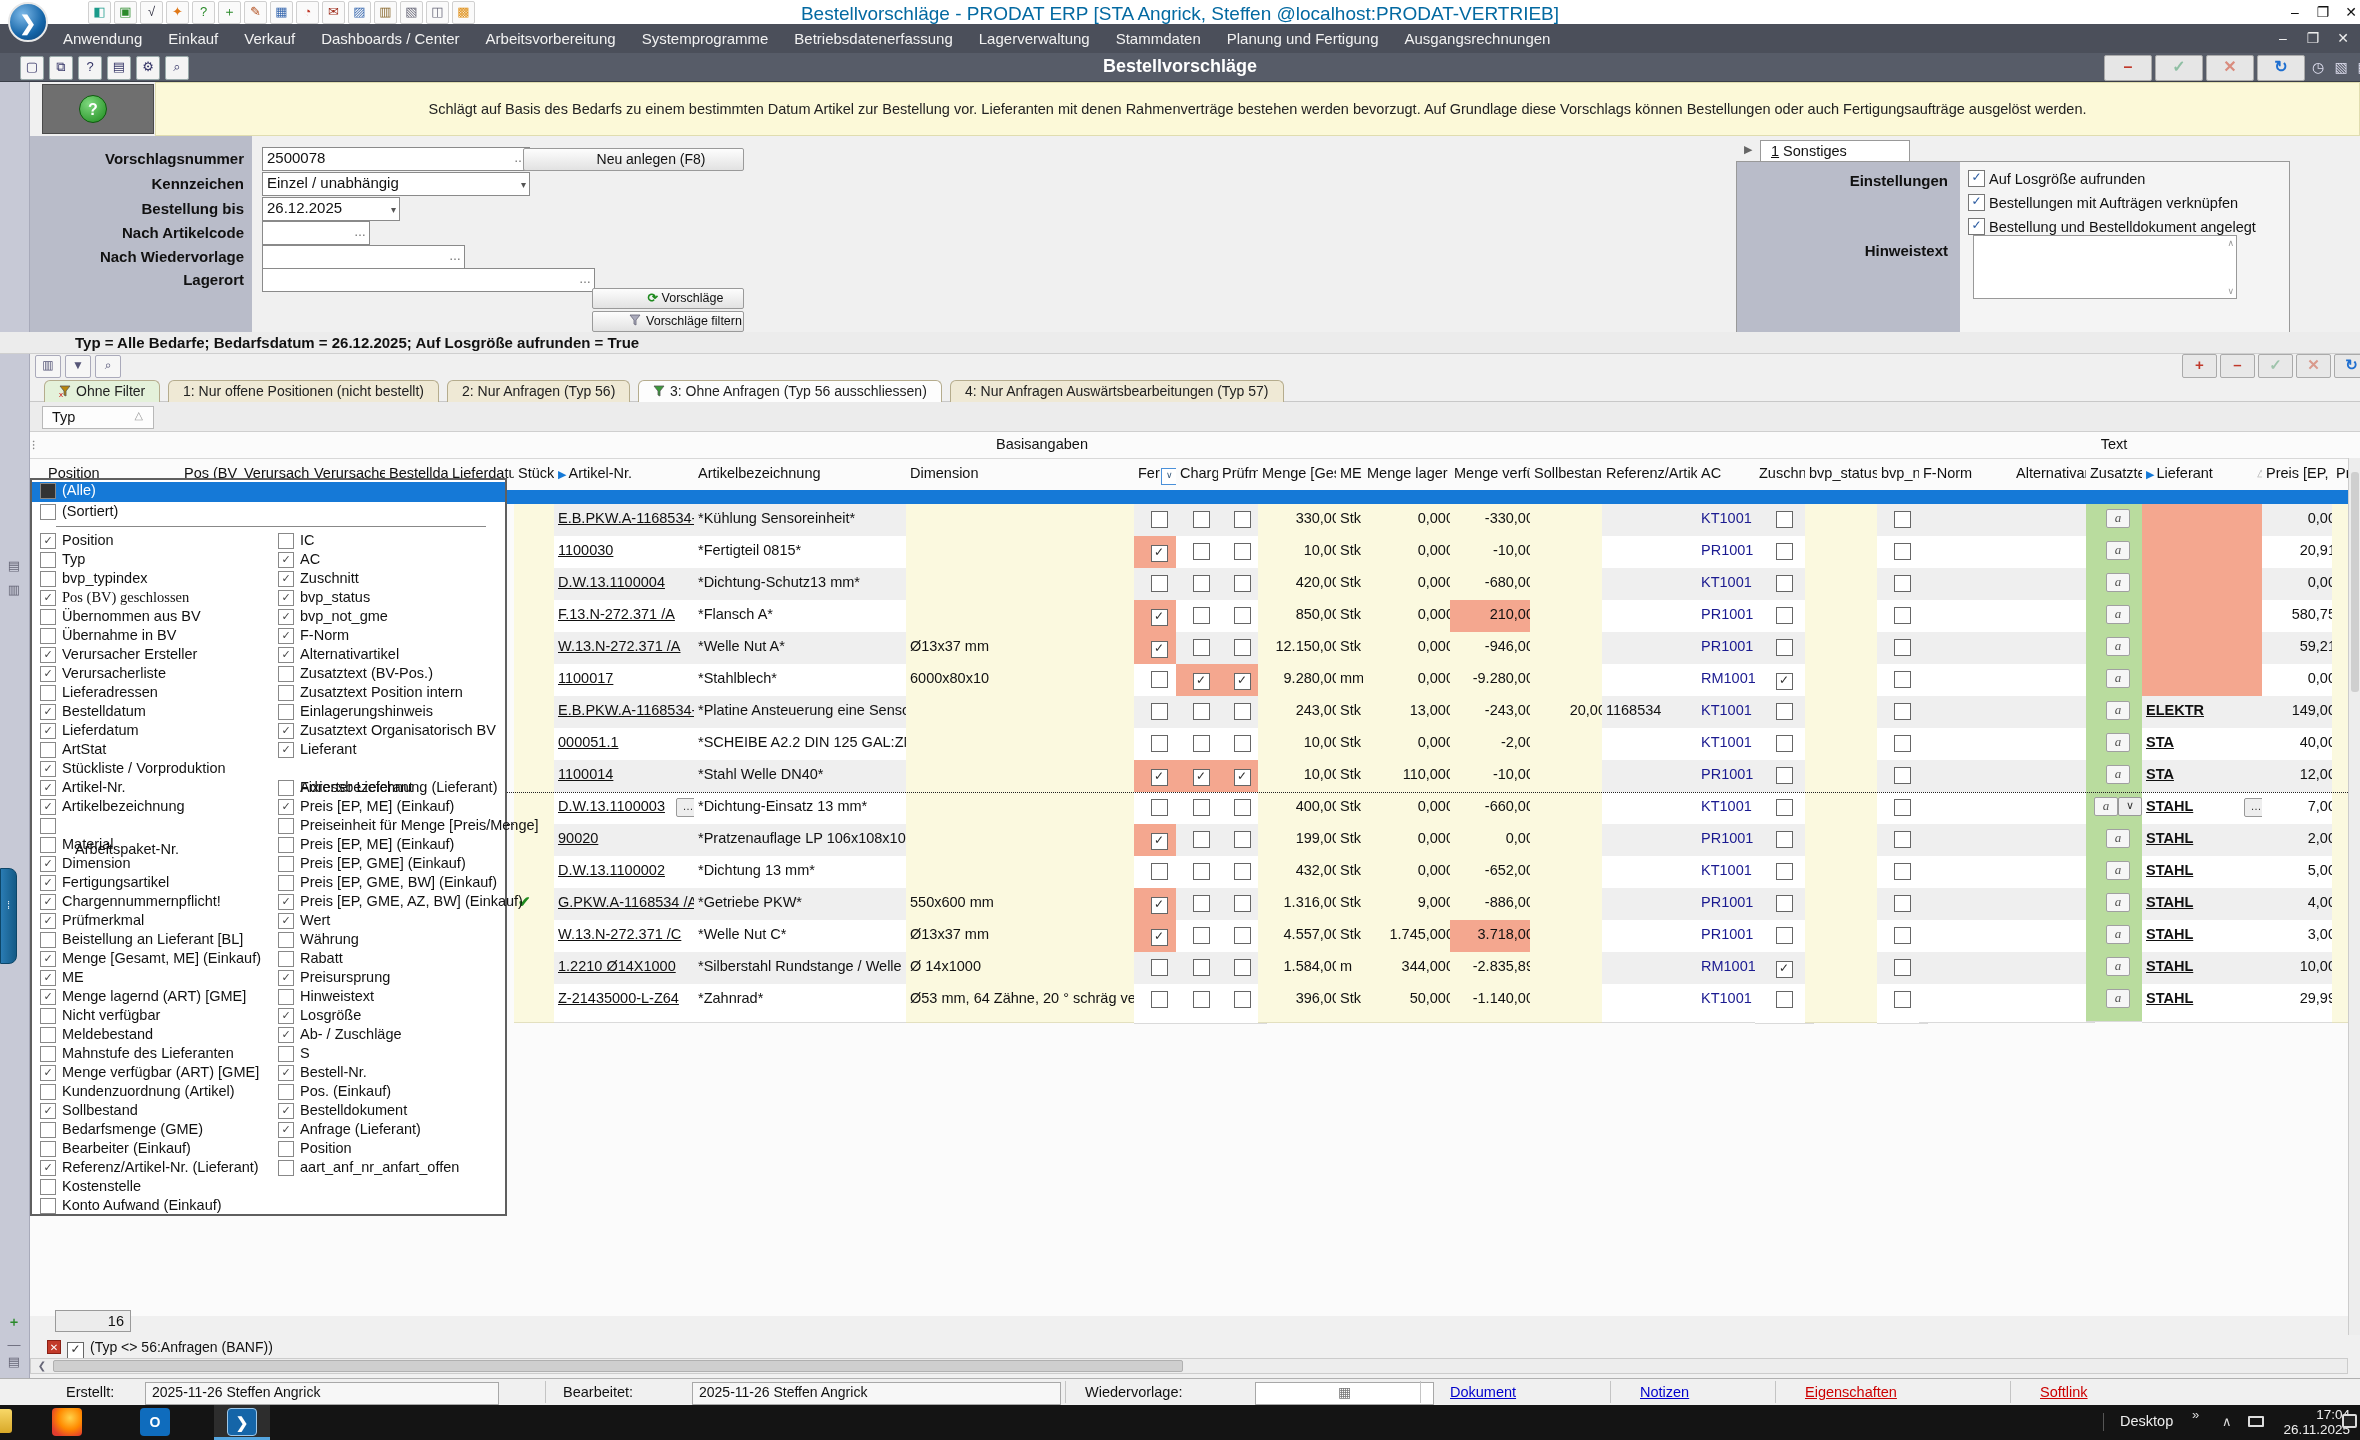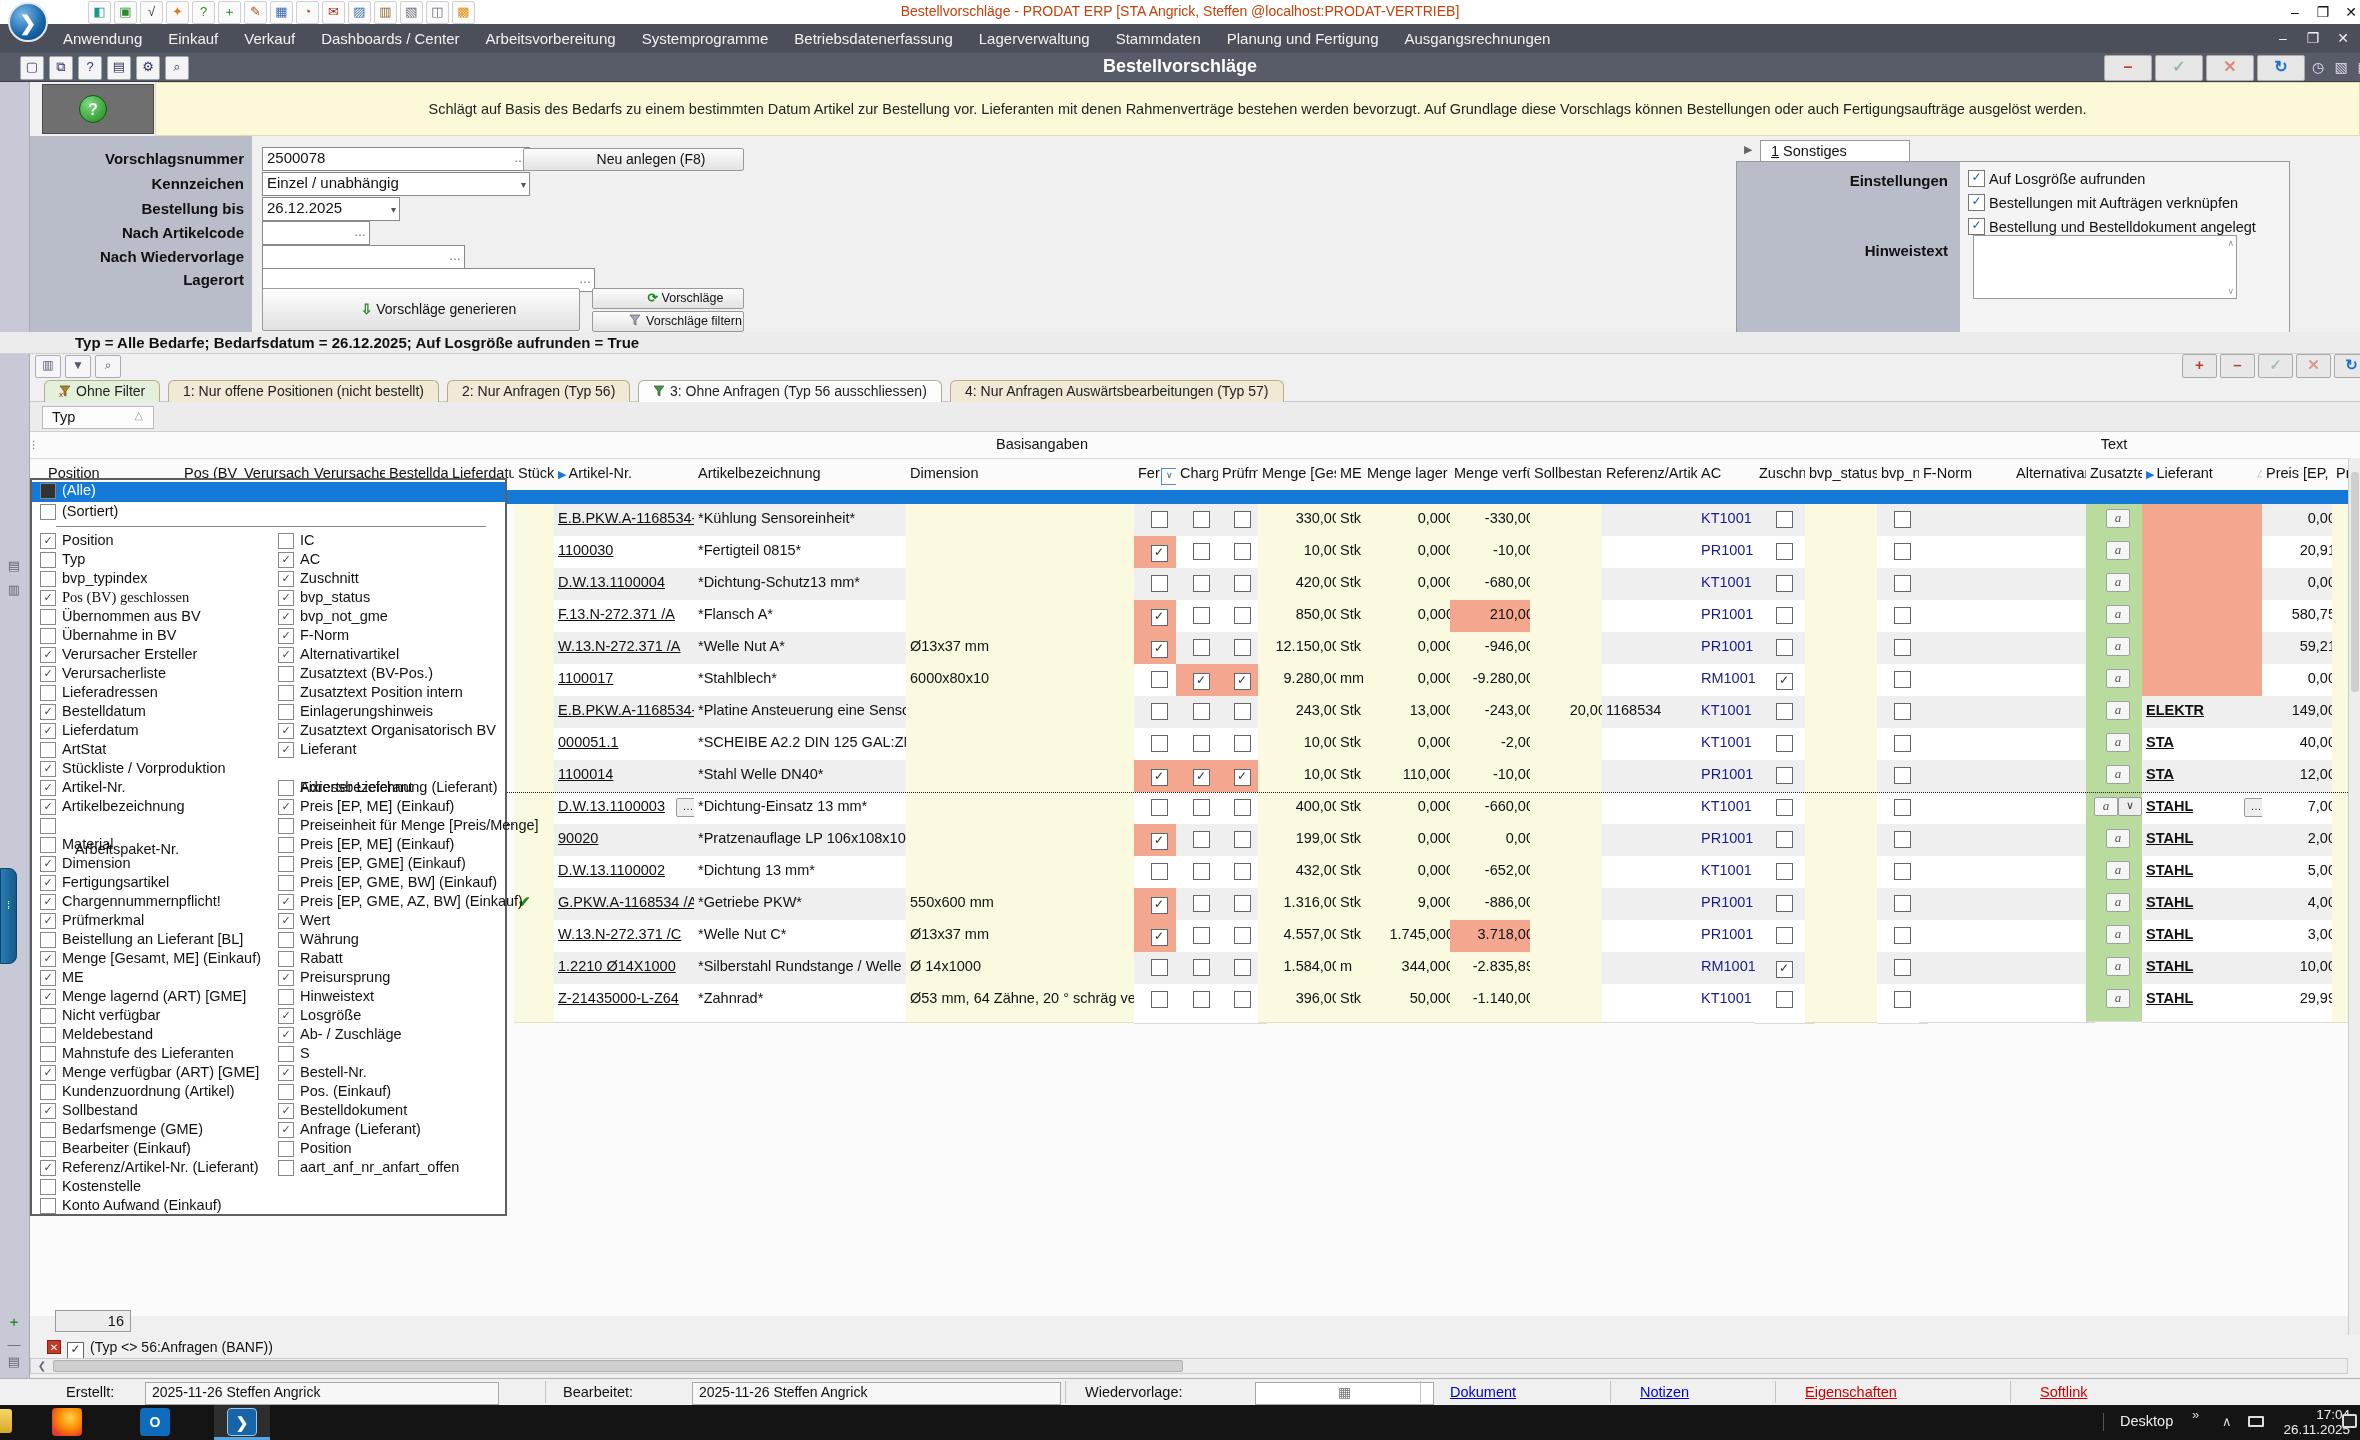--- a/index.html
+++ b/index.html
@@ -2,21 +2,21 @@
 <html><head>
 <meta charset="utf-8">
 <style>
   html,body{margin:0;padding:0;background:#555;}
   #screen{position:relative;width:2360px;height:1440px;overflow:hidden;
     font-family:"Liberation Sans",sans-serif;font-size:15px;color:#111;background:#f0f0f0;}
   .abs{position:absolute;box-sizing:border-box;}
   .nowrap{white-space:nowrap;overflow:hidden;}
   
   #titlebar{left:0;top:0;width:2360px;height:24px;background:#fff;}
-  #win-title{left:50%;top:3px;transform:translateX(-50%);font-size:14px;color:#c2410c;white-space:nowrap;}
+  #win-title{left:50%;top:3px;transform:translateX(-50%);font-size:19px;color:#0369a1;white-space:nowrap;}
   .winctl{width:26px;height:20px;text-align:center;font-size:14px;color:#111;line-height:20px;}
   .winctl.w{color:#eee;}
   #logo{left:8px;top:2px;width:40px;height:40px;border-radius:50%;
     background:radial-gradient(circle at 35% 30%,#7db9e8,#1565a8 60%,#0a3f72);border:2px solid #e8e8e8;
     color:#fff;font-weight:bold;font-size:20px;text-align:center;line-height:38px;z-index:50;}
   .qicon{width:21px;height:21px;border:1px solid #d0d0d0;background:#fafafa;text-align:center;
     line-height:19px;font-size:13px;border-radius:2px;}
   
   #menubar{left:0;top:24px;width:2360px;height:29px;background:#4b4f5a;}
   .menu-item{color:#f2f2f2;font-size:15px;line-height:29px;padding:0 13px;display:inline-block;}
@@ -230,21 +230,20 @@
       <div class="form-label" style="position: absolute; left: 34px; top: 248px; width: 210px; height: 20px;">Nach Wiedervorlage</div>
       <div class="input" style="position: absolute; left: 262px; top: 245px; width: 193px; height: 22px;">
         <div class="trail">…</div>
       </div>
       <div class="form-label" style="position: absolute; left: 34px; top: 271px; width: 210px; height: 20px;">Lagerort</div>
       <div class="input" style="position: absolute; left: 262px; top: 268px; width: 323px; height: 22px;">
         <div class="trail">…</div>
       </div>
     </div>
   <div class="abs btn" style="left:523px;top:148px;width:221px;height:23px;line-height:21px;">Neu anlegen (F8)</div>
-  <div class="abs btn" style="left:262px;top:288px;width:318px;height:43px;line-height:41px;"><span style="color:#2a8a2a;font-weight:bold;">⇩ </span><span>Vorschläge generieren</span></div>
   <div class="abs btn" style="left:592px;top:288px;width:152px;height:21px;line-height:19px;font-size:12.5px;"><span style="color:#1f8a1f;font-weight:bold;">⟳ </span><span>Vorschläge aktualisieren</span></div>
   <div class="abs btn" style="left:592px;top:311px;width:152px;height:21px;line-height:19px;font-size:12.5px;"><span class="funnel"><svg width="12" height="12">
           <path d="M1 1 H11 L7 6 V11 L5 10 V6 Z" fill="#aab" stroke="#667" stroke-width="0.8"></path>
         </svg></span><span>Vorschläge filtern</span></div>
 
   <div class="abs" id="sonst-arrow">▶</div>
   <div class="abs" id="sonst-tab"><u>1</u>&nbsp;Sonstiges</div>
   <div class="abs" id="set-labelcol">
     <div class="abs form-label" style="top:10px;right:12px;width:200px;position:absolute;">Einstellungen</div>
     <div class="abs form-label" style="top:80px;right:12px;width:200px;position:absolute;">Hinweistext</div>

